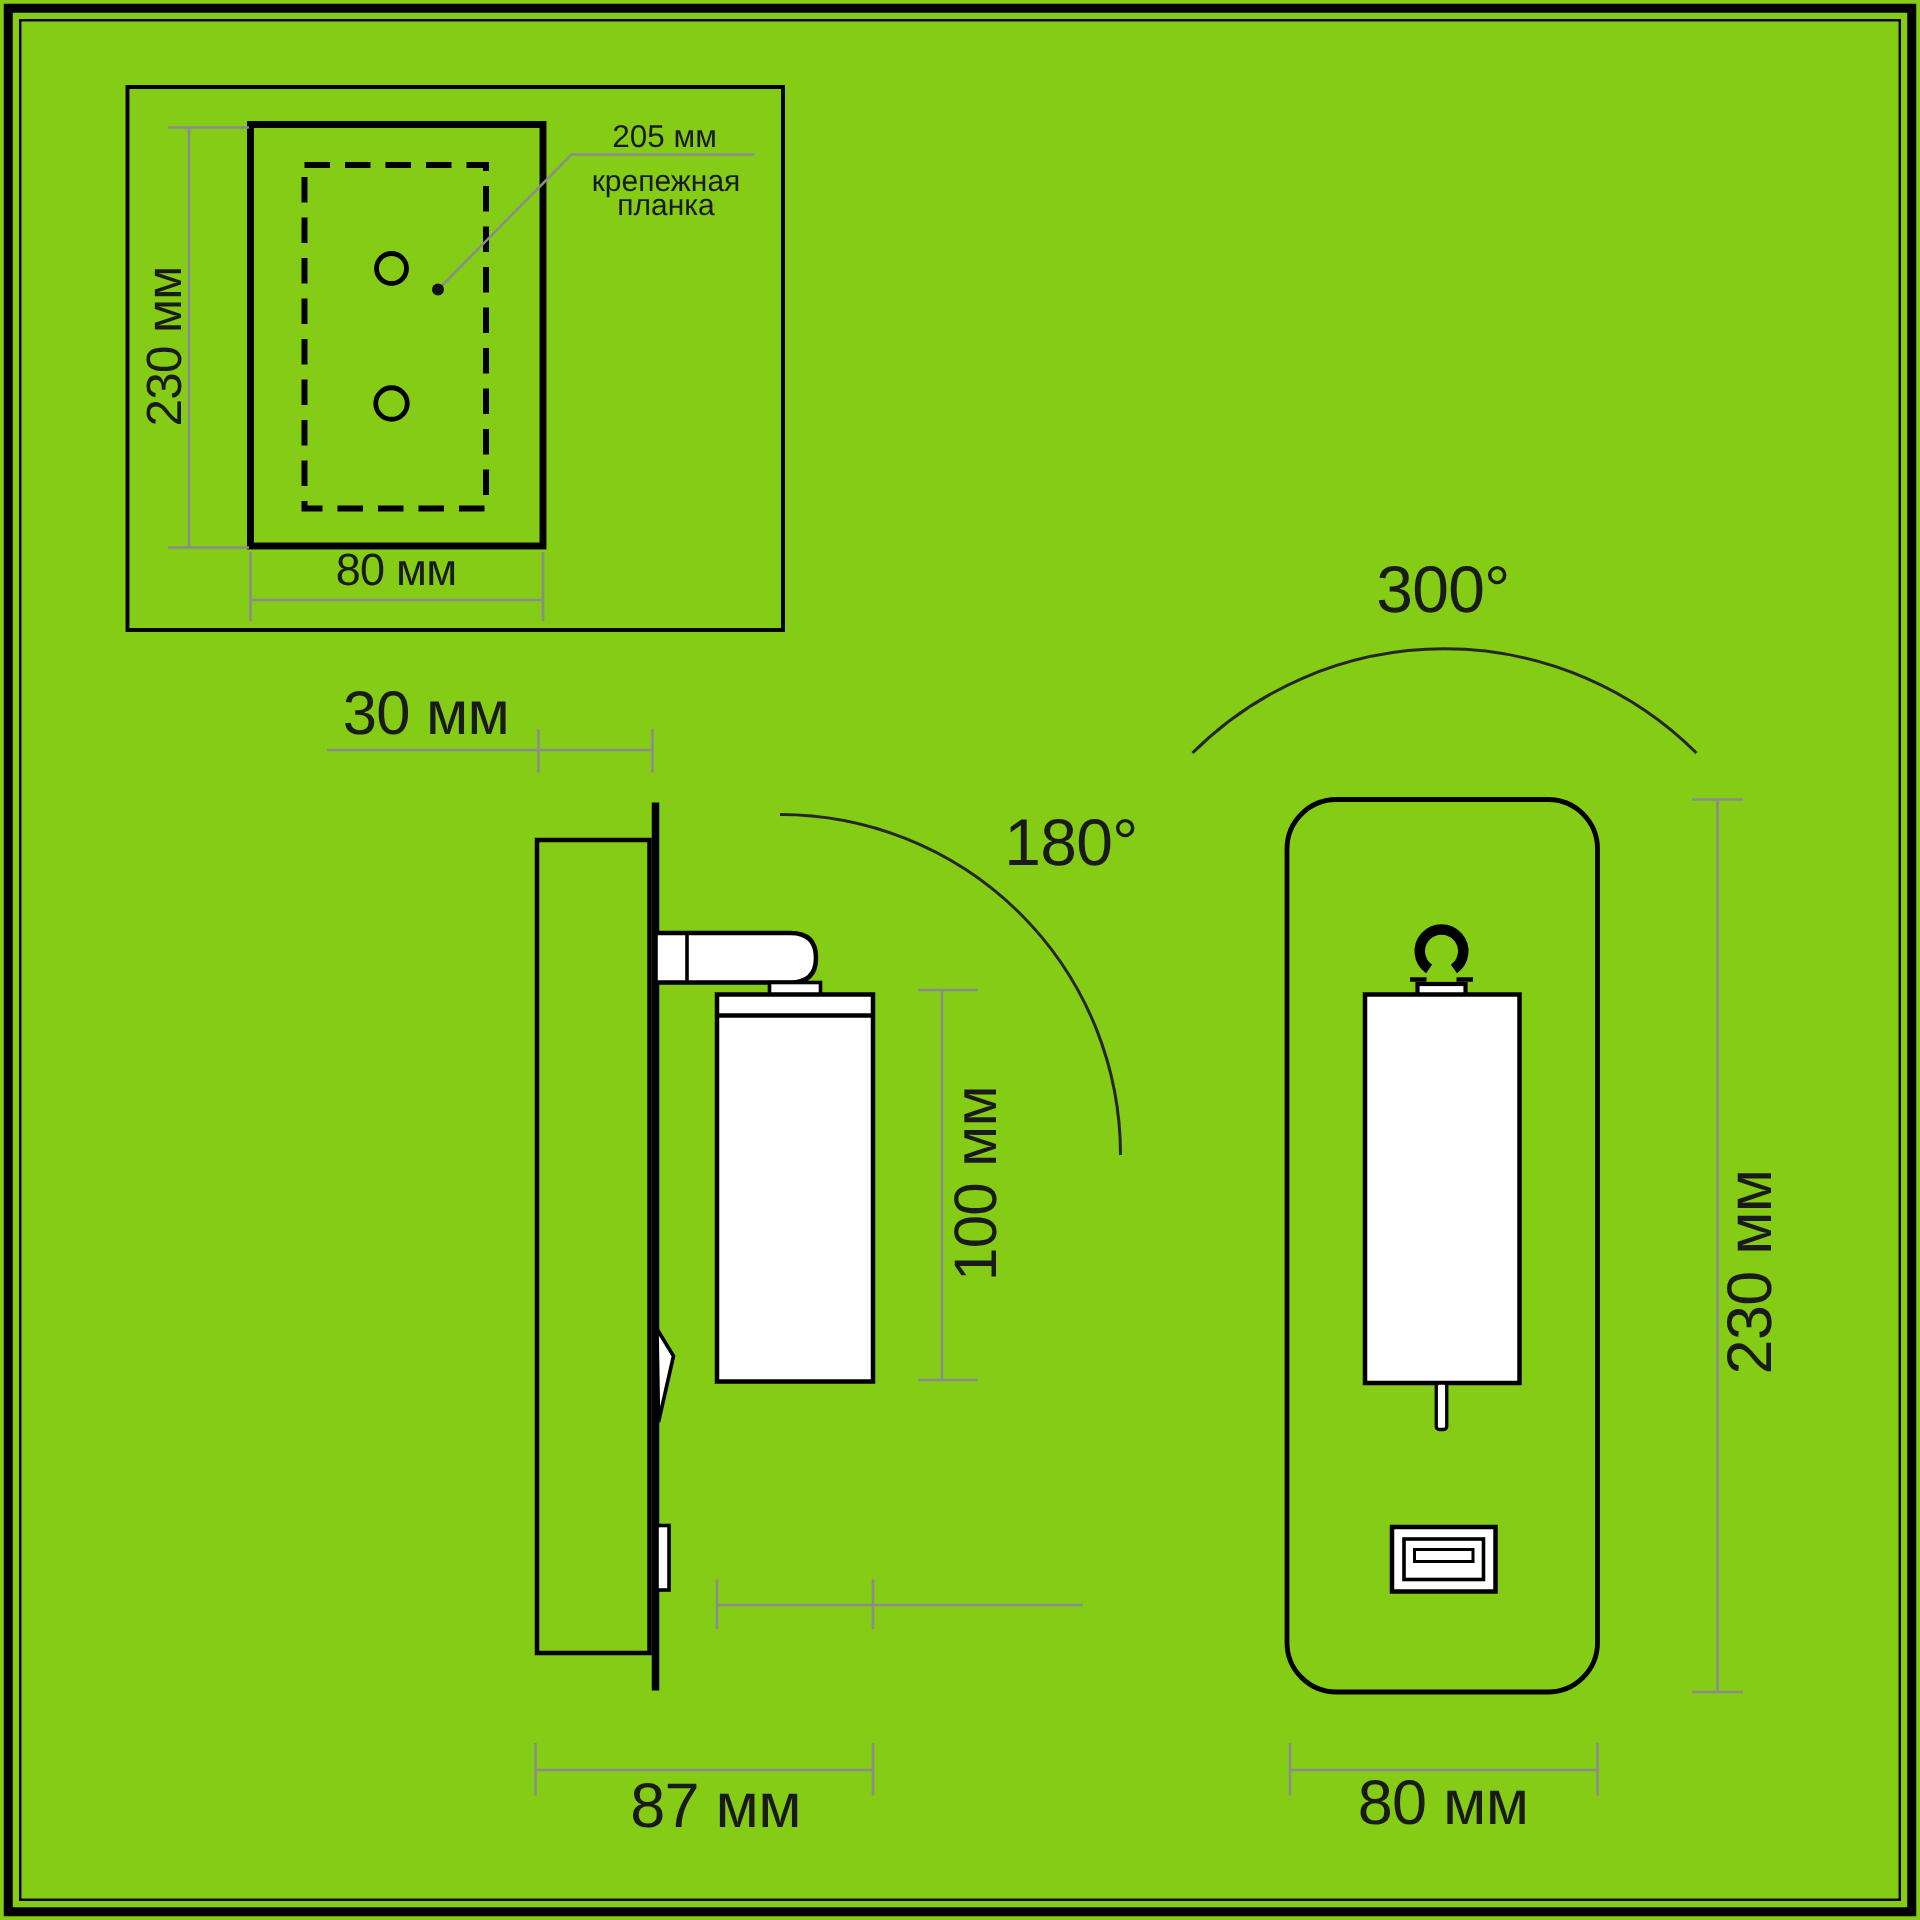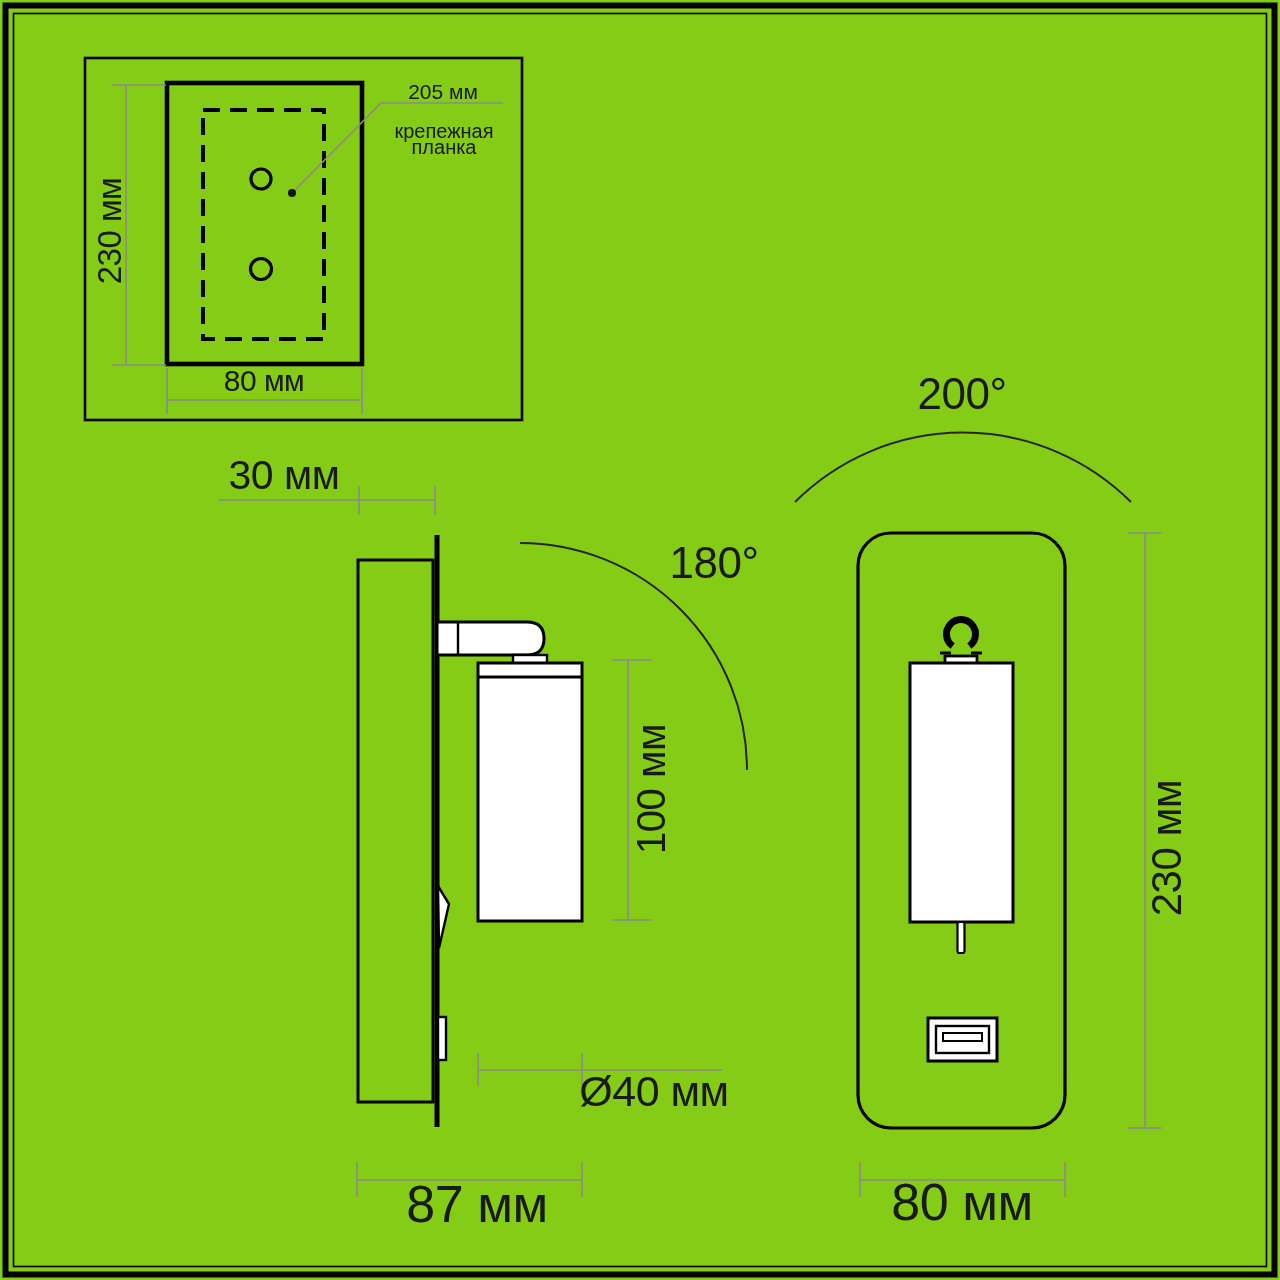--- a/index.html
+++ b/index.html
@@ -22,21 +22,21 @@
   }
   .lbl.rot{transform:translate(-50%,-50%) rotate(-90deg);}
   .sz-callout{font-size:21px;letter-spacing:0;}
   .sz-callout-name{font-size:20px;line-height:16px;letter-spacing:0;}
   .sz-inset-rot{font-size:33px;}
   .sz-inset-w{font-size:30px;}
   .sz-depth{font-size:41px;text-align:center;}
   .sz-angle{font-size:44px;}
   .sz-len{font-size:40px;}
   .sz-dia{font-size:43px;}
-  .sz-bottom{font-size:52px;}
+  .sz-bottom{font-size:42px;}
   .sz-height{font-size:42px;}
 </style>
 </head>
 <body>
 
 <div class="canvas">
 
   <svg class="drawing-svg" viewBox="0 0 1280 1280">
 
     <g>
@@ -140,30 +140,29 @@
 
       <g stroke="#8c8c8c" stroke-width="1.7">
         <line x1="860" y1="1180" x2="1065" y2="1180"></line>
         <line x1="860" y1="1162" x2="860" y2="1197"></line>
         <line x1="1065" y1="1162" x2="1065" y2="1197"></line>
       </g>
     </g>
   </svg>
 
   <div class="lbl sz-callout" style="left:443px;top:92px;">205 мм</div>
-  <div class="lbl sz-callout-name" style="left:444px;top:139px;">
+  <div class="lbl sz-callout-name" style="left:444px;top:129px;">
     <div>крепежная</div>
     <div>планка</div>
   </div>
   <div class="lbl rot sz-inset-rot" style="left:110px;top:231px;">230 мм</div>
   <div class="lbl sz-inset-w" style="left:264px;top:381px;">80 мм</div>
 
   <div class="lbl sz-depth" style="left:284px;top:476px;">30 мм</div>
   <div class="lbl sz-angle" style="left:714px;top:563px;">180°</div>
   <div class="lbl rot sz-len" style="left:651px;top:789px;">100 мм</div>
-  <div class="lbl sz-dia" style="left:654px;top:1092px;">Ø40 мм</div>
   <div class="lbl sz-bottom" style="left:477px;top:1204px;">87 мм</div>
 
-  <div class="lbl sz-angle" style="left:962px;top:394px;">200°</div>
+  <div class="lbl sz-angle" style="left:962px;top:394px;">300°</div>
   <div class="lbl rot sz-height" style="left:1167px;top:848px;">230 мм</div>
   <div class="lbl sz-bottom" style="left:962px;top:1202px;">80 мм</div>
 
 </div>
 
 </body></html>

